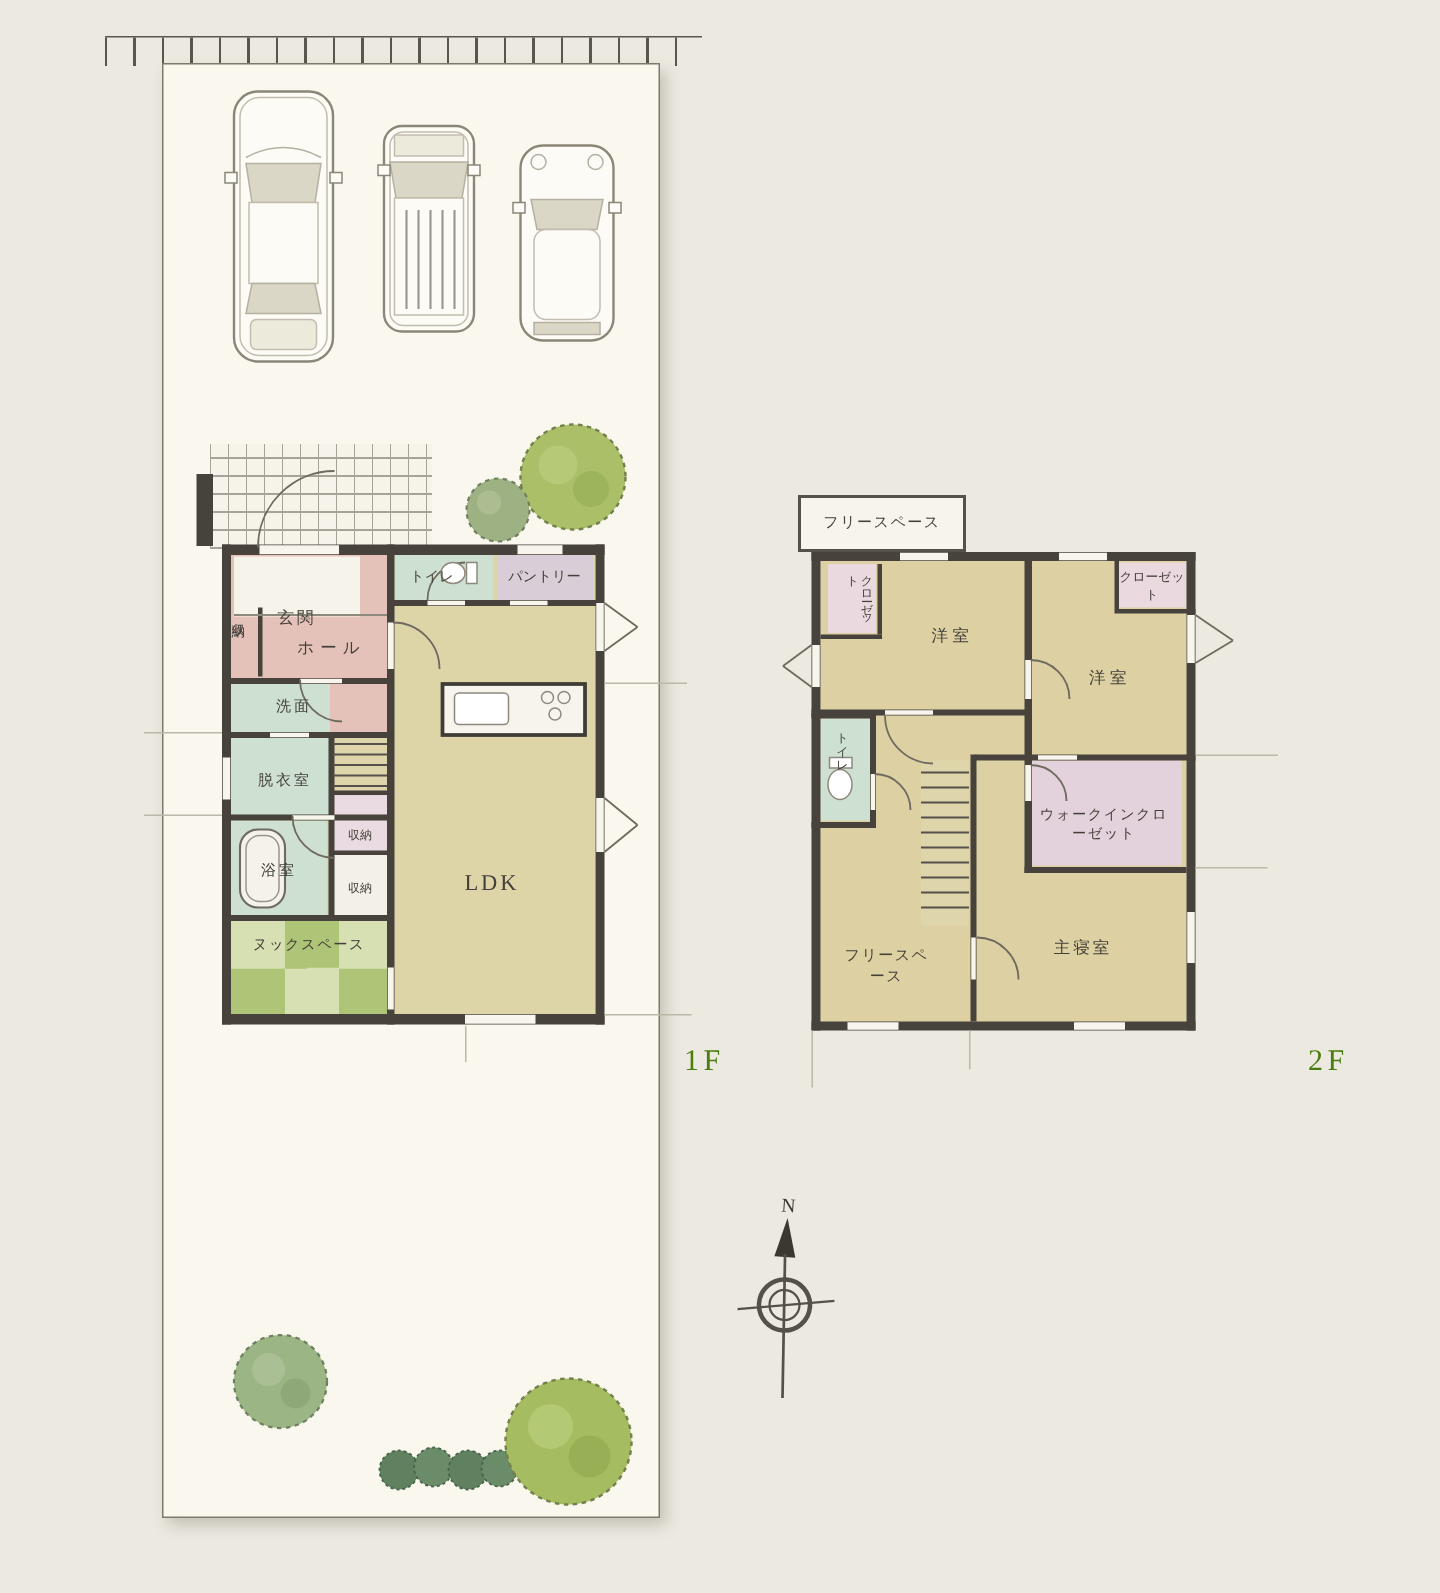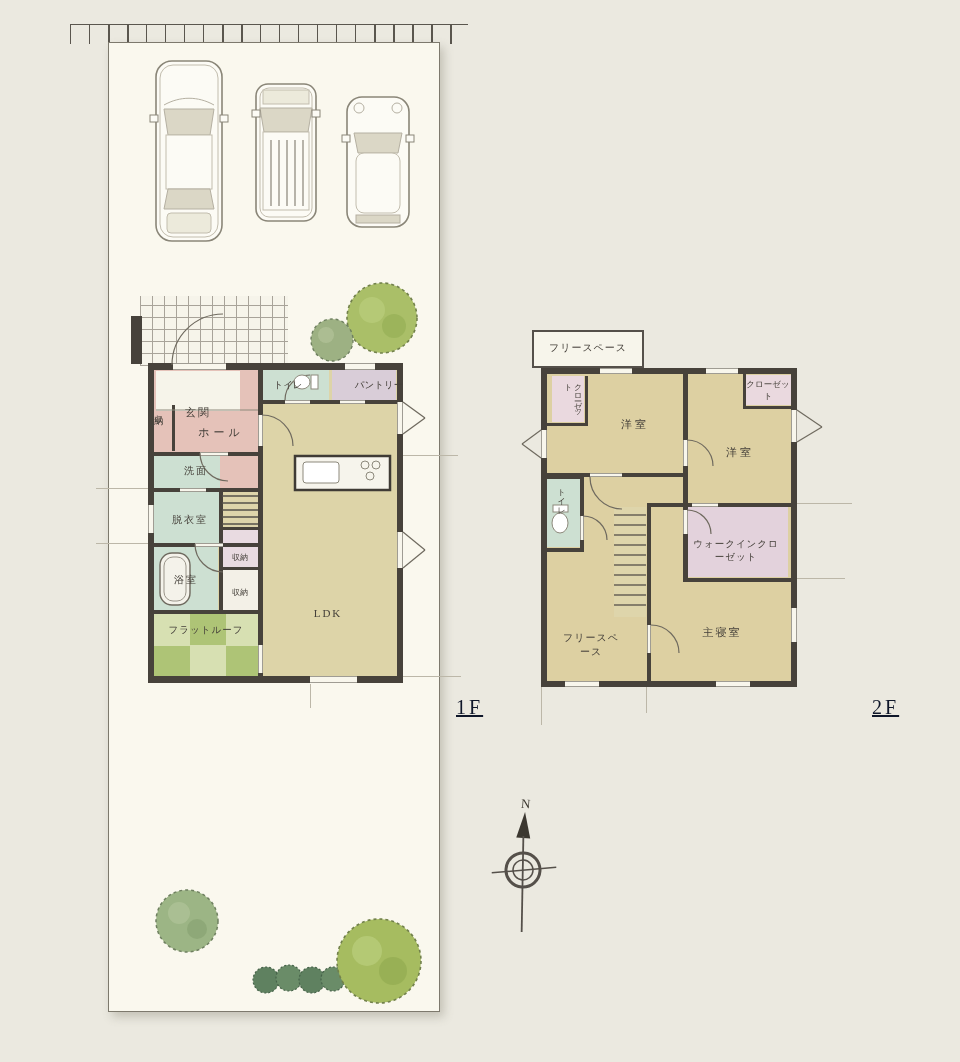--- a/index.html
+++ b/index.html
@@ -14,21 +14,21 @@
          background-image:repeating-linear-gradient(0deg,#a8a399 0 1px,transparent 1px 12px),
                           repeating-linear-gradient(90deg,#a8a399 0 1px,transparent 1px 12px);}
   .nook{background:repeating-conic-gradient(#aec476 0 25%,#d7e0b2 0 50%);background-size:72px 63px;}
   .stairsbg{background-color:#ded5ab;}
   .lbl{position:absolute;transform:translate(-50%,-50%);white-space:nowrap;font-size:10px;
        letter-spacing:2px;color:#45403a;text-align:center;}
   .lblwrap{position:absolute;transform:translate(-50%,-50%);font-size:10px;letter-spacing:1px;
        color:#45403a;text-align:center;white-space:normal;line-height:1.4;}
   .vtext{position:absolute;writing-mode:vertical-rl;text-orientation:upright;line-height:1.2;
        letter-spacing:1px;color:#45403a;}
-  .floorlbl{position:absolute;font-size:20px;letter-spacing:3px;color:#0f172a;text-decoration:underline;}
+  .floorlbl{position:absolute;font-size:20px;letter-spacing:3px;color:#4d7c0f;}
   .guide{position:absolute;background:#bcb7a8;}
   svg{position:absolute;overflow:visible;}
 </style>
 </head>
 <body>
 
 <div class="stage">
 
   <div class="fence"></div>
   <div class="plot"></div>
@@ -168,30 +168,30 @@
     </g>
 
     <g>
       <rect x="191" y="82" width="7" height="14" fill="#ffffff" stroke="#8d897c" stroke-width="1"></rect>
       <ellipse cx="182" cy="89" rx="8" ry="7" fill="#ffffff" stroke="#8d897c" stroke-width="1"></ellipse>
     </g>
   </svg>
 
   <div class="lbl" style="left:198px;top:412px;font-size:11px">玄関</div>
   <div class="lbl" style="left:288px;top:385px;font-size:9.5px;letter-spacing:0">トイレ</div>
-  <div class="lbl" style="left:379px;top:385px;font-size:9.5px;letter-spacing:0">パントリー</div>
+  <div class="lbl" style="left:363px;top:385px;font-size:9.5px;letter-spacing:0">パントリー</div>
   <div class="vtext" style="left:153px;top:408px;font-size:9px">収納</div>
   <div class="lbl" style="left:221px;top:432px;font-size:11px;letter-spacing:4px">ホール</div>
   <div class="lbl" style="left:196px;top:471px">洗面</div>
   <div class="lbl" style="left:190px;top:520px">脱衣室</div>
   <div class="lbl" style="left:186px;top:580px">浴室</div>
   <div class="lbl" style="left:240px;top:557px;font-size:8px;letter-spacing:0">収納</div>
   <div class="lbl" style="left:240px;top:592px;font-size:8px;letter-spacing:0">収納</div>
-  <div class="lbl" style="left:206px;top:630px;font-size:9.5px;letter-spacing:1px">フラットルーフ</div>
-  <div class="lbl" style="left:328px;top:613px;font-size:11px;letter-spacing:2px">LDK</div>
+  <div class="lbl" style="left:206px;top:630px;font-size:9.5px;letter-spacing:1px">ヌックスペース</div>
+  <div class="lbl" style="left:328px;top:590px;font-size:15px;letter-spacing:2px">LDK</div>
   <div class="floorlbl" style="left:456px;top:696px">1F</div>
 
   <svg style="left:152px;top:886px" width="70" height="70" viewBox="0 0 70 70">
     <circle cx="35" cy="35" r="31" fill="#9cb585" stroke="#6f8060" stroke-width="1.5" stroke-dasharray="3 3"></circle>
     <circle cx="27" cy="27" r="11" fill="#aec296" opacity=".8"></circle>
     <circle cx="45" cy="43" r="10" fill="#86a06f" opacity=".6"></circle>
   </svg>
   <svg style="left:252px;top:958px" width="92" height="44" viewBox="0 0 92 44">
     <circle cx="14" cy="22" r="13" fill="#5f8160" stroke="#47634a" stroke-width="1.2" stroke-dasharray="2 2"></circle>
     <circle cx="37" cy="20" r="13" fill="#6a8c68" stroke="#47634a" stroke-width="1.2" stroke-dasharray="2 2"></circle>

